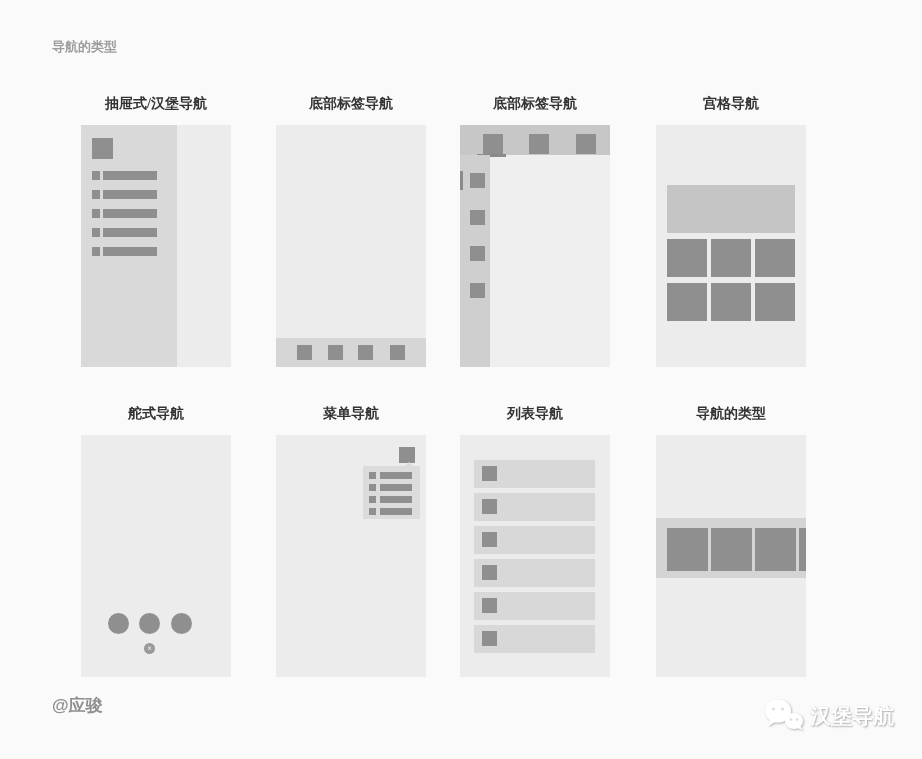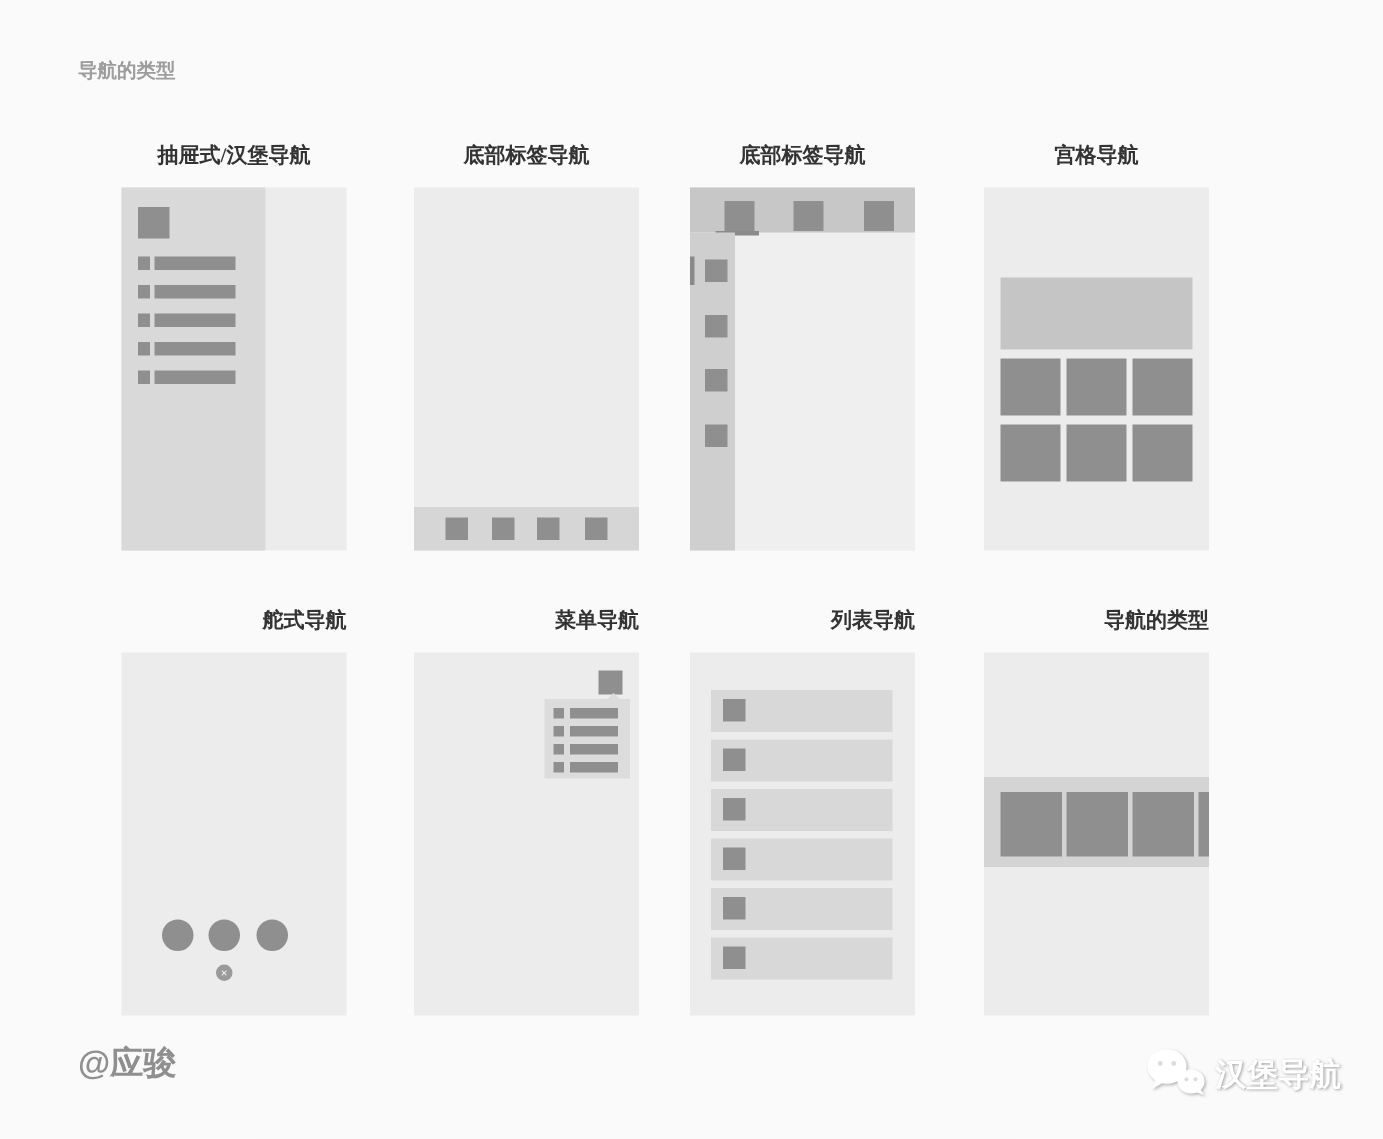--- a/index.html
+++ b/index.html
@@ -7,21 +7,21 @@
           font-family:"Liberation Sans","DejaVu Sans",sans-serif;overflow:hidden;}
   .abs{position:absolute;}
   .dark{background:#8f8f8f;}
 
   .page-title{position:absolute;left:52px;top:38px;font-size:13px;font-weight:bold;color:#9d9d9d;}
   .brand{position:absolute;right:56px;top:40px;font-size:17px;font-weight:bold;color:#a8a8a8;letter-spacing:1.5px;}
 
   .card-title{position:absolute;width:150px;text-align:center;font-size:14px;font-weight:bold;color:#333333;}
   .phone{position:absolute;width:150px;height:242px;background:#ececec;}
   .c1{left:81px;font-family:Liberation Serif, serif;} .c2{left:276px;} .c3{left:460px;} .c4{left:656px;}
-  .r1t{top:95px;} .r2t{top:405px;text-align:right;}
+  .r1t{top:95px;} .r2t{top:405px;}
   .r1{top:125px;} .r2{top:435px;}
 
   
   .drawer{left:0;top:0;width:96px;height:242px;background:#d9d9d9;}
   .avatar{left:11px;top:13px;width:21px;height:21px;}
   .d-sq{left:11px;width:8px;height:9px;}
   .d-bar{left:22px;width:54px;height:9px;}
 
   
   .tabbar{left:0;top:213px;width:150px;height:29px;background:#d6d6d6;}
@@ -55,21 +55,21 @@
 
   
   .lrow{left:14px;width:121px;height:28px;background:#d8d8d8;}
   .l-sq{left:8px;top:6px;width:15px;height:15px;}
 
   
   .band{left:0;top:83px;width:150px;height:60px;background:#d4d4d4;overflow:hidden;}
   .scard{top:10px;width:41px;height:43px;}
 
   
-  .author{position:absolute;left:52px;top:694px;font-size:22px;font-weight:600;color:#8f8f8f;}
+  .author{position:absolute;left:52px;top:694px;font-size:17px;font-weight:600;color:#8f8f8f;}
   .watermark{position:absolute;right:28px;top:696px;display:flex;align-items:center;gap:5px;}
   .wm-text{font-size:21px;font-weight:bold;color:#ffffff;
            text-shadow:1px 1px 2px rgba(0,0,0,0.30),0 0 1px rgba(0,0,0,0.12);}
   .wm-icon{filter:drop-shadow(1px 1px 1px rgba(0,0,0,0.28));}
 </style>
 </head>
 <body>
 
 <div class="canvas">
 

